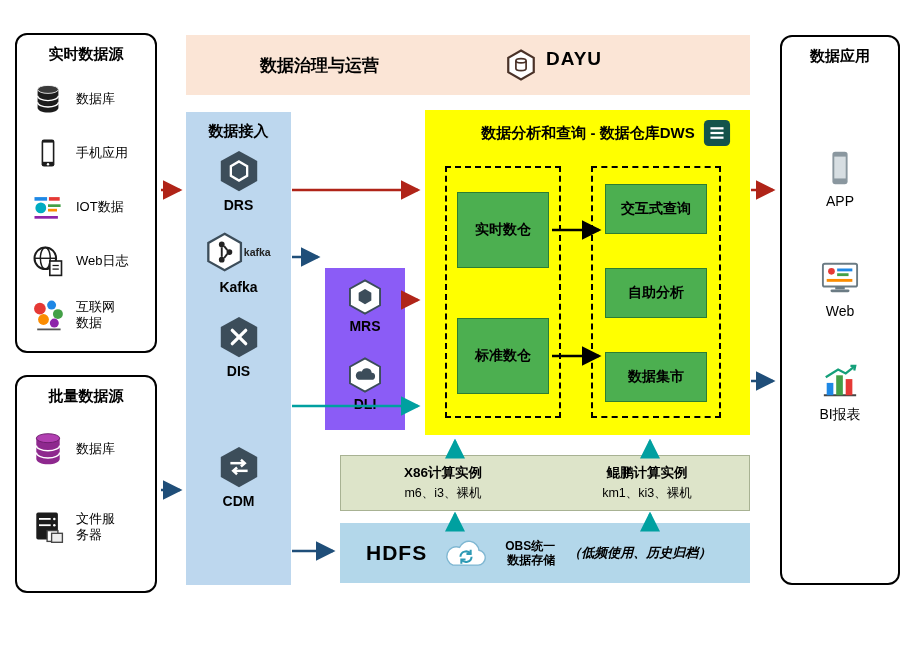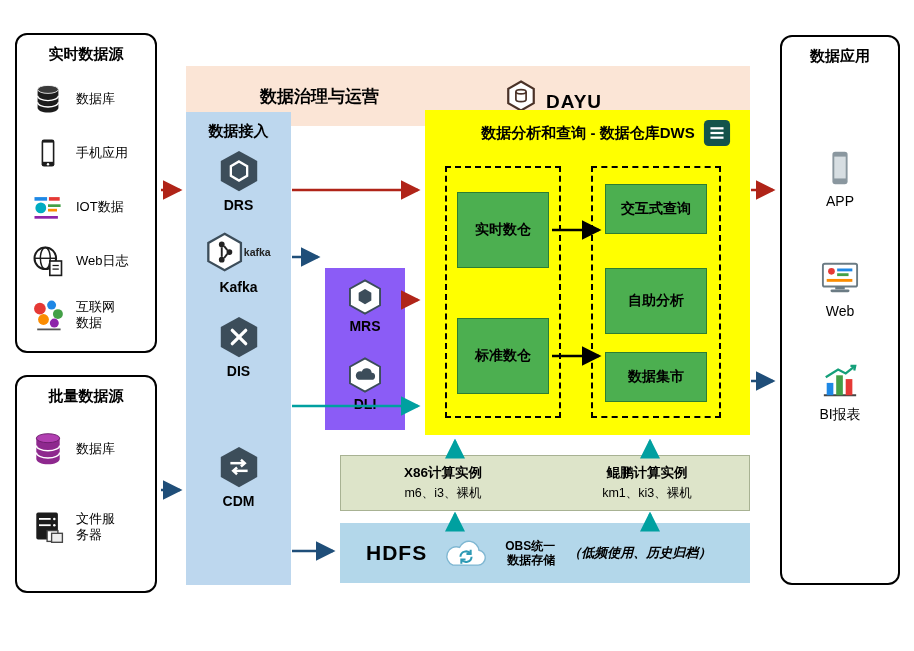--- a/index.html
+++ b/index.html
@@ -16,23 +16,23 @@
 
   .src-item{display:flex;align-items:center;gap:9px;padding-left:12px;margin-top:16px;}
   .src-item .ic{width:38px;height:38px;flex:0 0 38px;display:flex;align-items:center;justify-content:center;}
   .src-item .lbl{font-size:13px;line-height:1.25;}
   .lbl.wrap{width:48px;}
 
   .batch-item1{margin-top:24px;}
   .batch-item2{margin-top:40px;}
 
   
-  .gov{position:absolute;left:186px;top:35px;width:564px;height:60px;background:#fbe5d6;display:flex;align-items:center;box-sizing:border-box;margin-top:31px;}
+  .gov{position:absolute;left:186px;top:35px;width:564px;height:60px;background:#fbe5d6;display:flex;align-items:center;box-sizing:border-box;}
   .gov-title{margin-left:74px;font-size:17px;font-weight:bold;}
-  .gov-logo{margin-left:125px;display:flex;align-items:flex-end;gap:8px;font-size:19px;font-weight:bold;letter-spacing:1px;}
+  .gov-logo{margin-left:125px;display:flex;align-items:flex-start;gap:8px;font-size:19px;font-weight:bold;letter-spacing:1px;}
 
   
   .ingest{position:absolute;left:186px;top:112px;width:105px;height:473px;background:#bdd7ee;box-sizing:border-box;}
   .svc{position:absolute;left:0;width:100%;display:flex;flex-direction:column;align-items:center;gap:3px;}
   .svc .svc-lbl{font-size:14px;font-weight:bold;}
   .svc-drs{top:36px;} .svc-kafka{top:118px;} .svc-dis{top:202px;} .svc-cdm{top:332px;}
 
   
   .grayproc{position:absolute;left:325px;top:222px;width:80px;height:162px;background:#8b5cf6;margin-top:46px;}
   .proc{position:absolute;left:0;width:100%;display:flex;flex-direction:column;align-items:center;gap:2px;}
@@ -42,21 +42,21 @@
   
   .dws{position:absolute;left:425px;top:110px;width:325px;height:325px;background:#ffff00;}
   .dws-title{display:flex;justify-content:center;align-items:center;gap:8px;padding-top:9px;font-weight:bold;font-size:15px;margin-left:37px;}
   .dash{position:absolute;border:2px dashed #000;box-sizing:border-box;}
   .dash-left{left:20px;top:56px;width:116px;height:252px;}
   .dash-right{left:166px;top:56px;width:130px;height:252px;}
   .greenbox{position:absolute;background:#4caf50;border:1px solid #2e7d32;display:flex;align-items:center;justify-content:center;font-weight:bold;font-size:14px;box-sizing:border-box;}
   .g1{left:10px;top:24px;width:92px;height:76px;}
   .g2{left:10px;top:150px;width:92px;height:76px;}
   .g3{left:12px;top:16px;width:102px;height:50px;}
-  .g4{left:12px;top:100px;width:102px;height:66px;}
+  .g4{left:12px;top:100px;width:102px;height:50px;}
   .g5{left:12px;top:184px;width:102px;height:50px;}
 
   
   .compute{position:absolute;left:340px;top:455px;width:410px;height:56px;background:#dde4c9;border:1px solid #a8b293;box-sizing:border-box;display:flex;}
   .cg{flex:1;text-align:center;padding-top:8px;}
   .cg .cg-t{font-size:13.5px;font-weight:bold;}
   .cg .cg-s{font-size:12.5px;margin-top:3px;}
 
   
   .storage{position:absolute;left:340px;top:523px;width:410px;height:60px;background:#b3d7ea;display:flex;align-items:center;gap:13px;padding-left:26px;box-sizing:border-box;}

